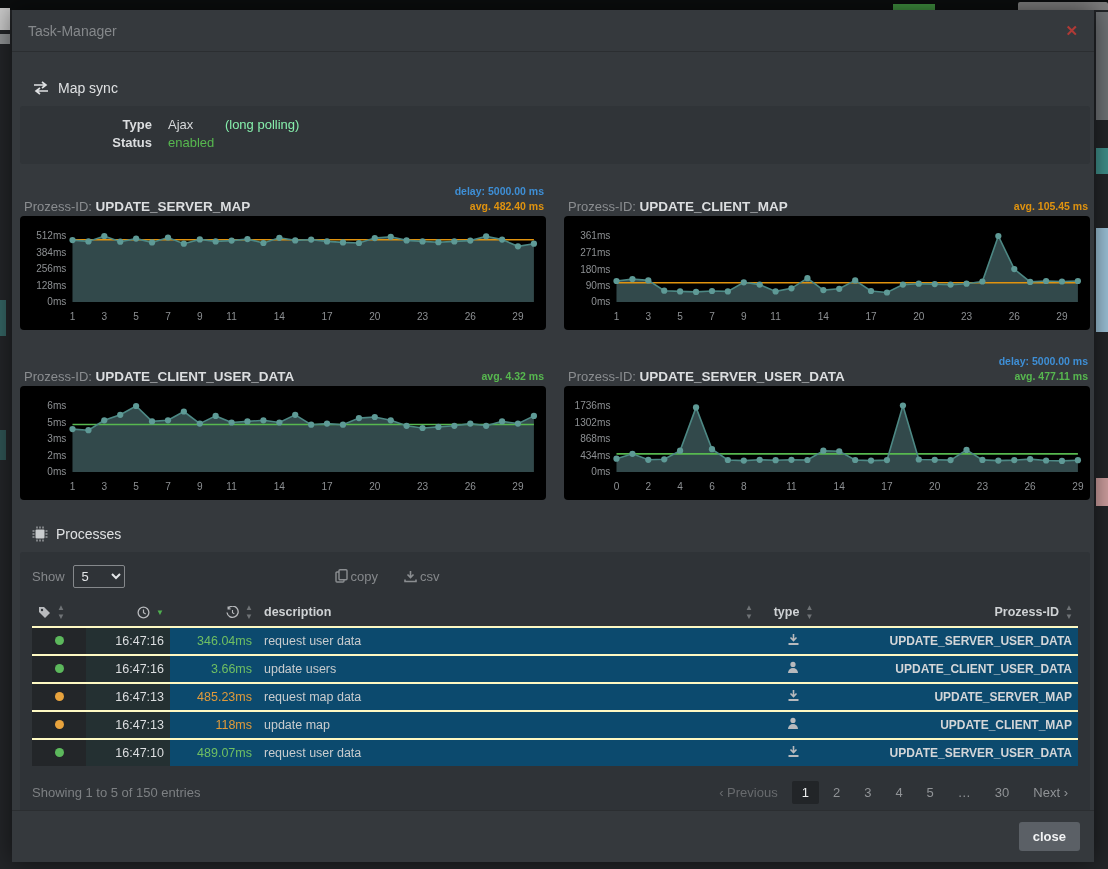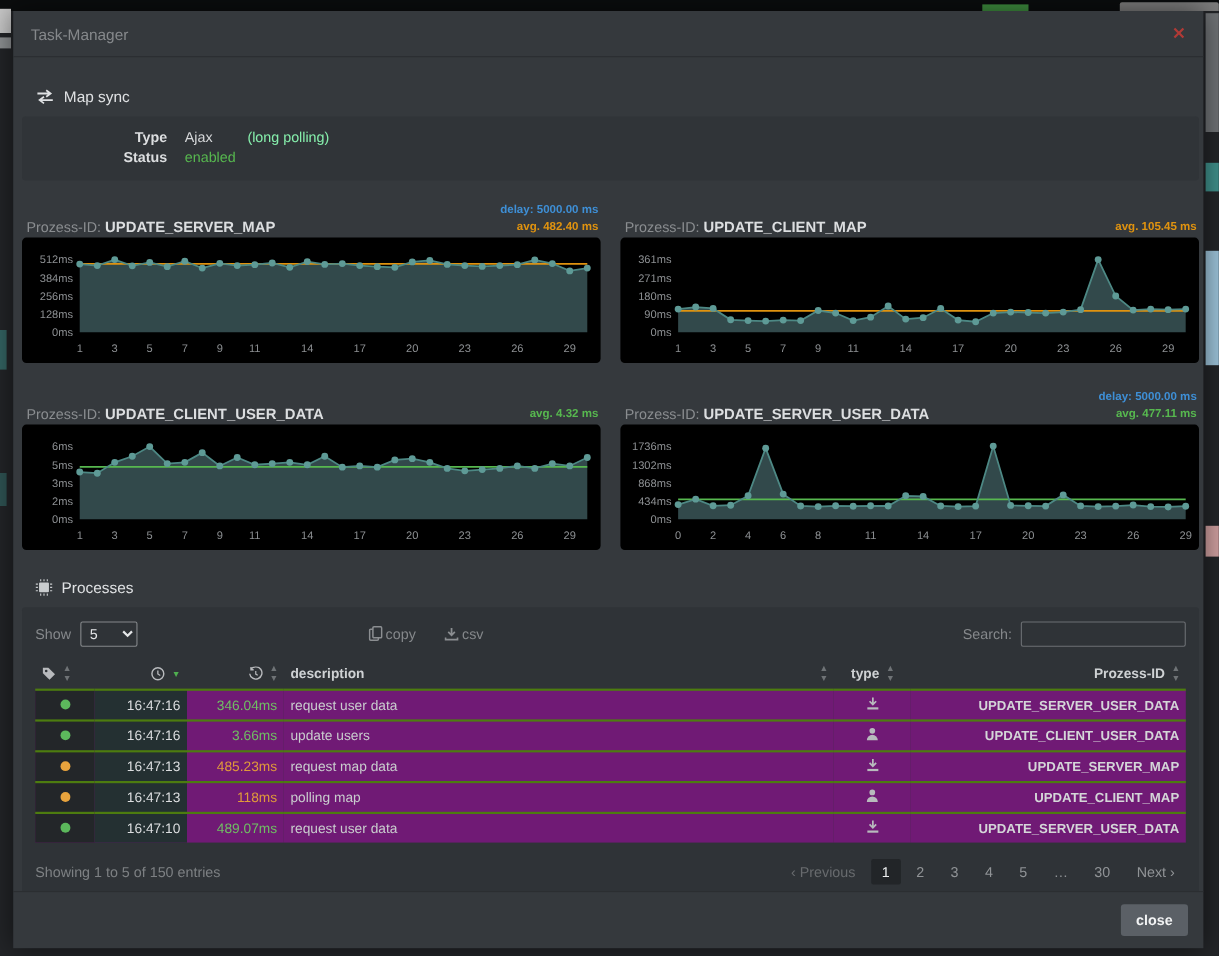--- a/index.html
+++ b/index.html
@@ -52,21 +52,21 @@
                  font-family:inherit; font-size:13px; padding:2px 4px; width:52px; }
   .export-group { display:flex; align-items:center; gap:26px; margin-left:210px; color:#85888b; }
   .export-btn { display:flex; align-items:center; gap:3px; cursor:pointer; }
   .search-group { margin-left:auto; display:flex; align-items:center; gap:8px; color:#85888b; }
   .search-input { width:150px; height:23px; background:transparent; border:1px solid #6d7074; border-radius:2px;
                   color:#e4e6e8; font-family:inherit; font-size:12px; padding:0 6px; }
 
   table.proc-table { width:100%; border-collapse:collapse; margin-top:6px; font-size:12.5px; }
   .proc-table th { font-weight:bold; color:#cfd2d4; padding:5px 6px; }
   .proc-table td { padding:5px 6px; }
-  .proc-table tbody tr { background:#701a75; border-top:2px solid #4d7c0f; }
+  .proc-table tbody tr { background:#0c4a6e; border-top:2px solid #fef9c3; }
   .col-status { width:54px; }
   .col-time { width:84px; text-align:right; }
   .col-dur  { width:88px; text-align:right; }
   .col-desc { text-align:left; }
   .col-type { width:70px; text-align:center; }
   .col-pid  { width:250px; text-align:right; }
   td.cell-status { background:#232629; text-align:center; }
   td.cell-time { background:#243032; color:#dcdee0; }
   td.cell-desc { color:#c9ccce; }
   td.cell-pid { color:#d4d6d8; font-weight:bold; font-size:12px; }
@@ -411,24 +411,20 @@
             <span>copy</span>
           </span>
           <span class="export-btn">
             <svg width="13" height="13" viewBox="0 0 13 13">
               <path d="M6.5 1v6 M3.5 4.5l3 3 3-3" stroke="#8b8e91" stroke-width="1.6" fill="none"></path>
               <path d="M1 9.5v2h11v-2" stroke="#8b8e91" stroke-width="1.6" fill="none"></path>
             </svg>
             <span>csv</span>
           </span>
         </div>
-        <div class="search-group">
-          <span>Search:</span>
-          <input class="search-input" type="text" style="">
-        </div>
       </div>
 
       <table class="proc-table">
         <thead>
           <tr>
             <th class="col-status">
               <span class="hdr-flex">
                 <svg width="13" height="13" viewBox="0 0 13 13">
                   <path d="M1 1 h5 l6 6 -5 5 -6 -6 z" fill="#b8babd"></path>
                     <circle cx="4" cy="4" r="1.2" fill="#2f3337"></circle>
@@ -506,21 +502,21 @@
      <td class="col-type"><svg width="13" height="13" viewBox="0 0 13 13">
                   <path d="M6.5 1v6 M3.5 4.5l3 3 3-3" stroke="#b8babd" stroke-width="1.6" fill="none"></path>
                   <rect x="1.5" y="10" width="10" height="2" fill="#b8babd"></rect>
                 </svg></td>
      <td class="cell-pid col-pid">UPDATE_SERVER_MAP</td>
             </tr>
             <tr>
               <td class="cell-status"><span class="dot" style="background:#e8a33d"></span></td>
      <td class="cell-time col-time">16:47:13</td>
      <td class="col-dur dur-orange">118ms</td>
-     <td class="cell-desc col-desc">polling map</td>
+     <td class="cell-desc col-desc">update map</td>
      <td class="col-type"><svg width="12" height="13" viewBox="0 0 12 13">
                   <circle cx="6" cy="3.4" r="2.6" fill="#b8babd"></circle>
                   <path d="M1 12 a5 5 0 0 1 10 0 z" fill="#b8babd"></path>
                 </svg></td>
      <td class="cell-pid col-pid">UPDATE_CLIENT_MAP</td>
             </tr>
             <tr>
               <td class="cell-status"><span class="dot" style="background:#5cb85c"></span></td>
      <td class="cell-time col-time">16:47:10</td>
      <td class="col-dur dur-green">489.07ms</td>

